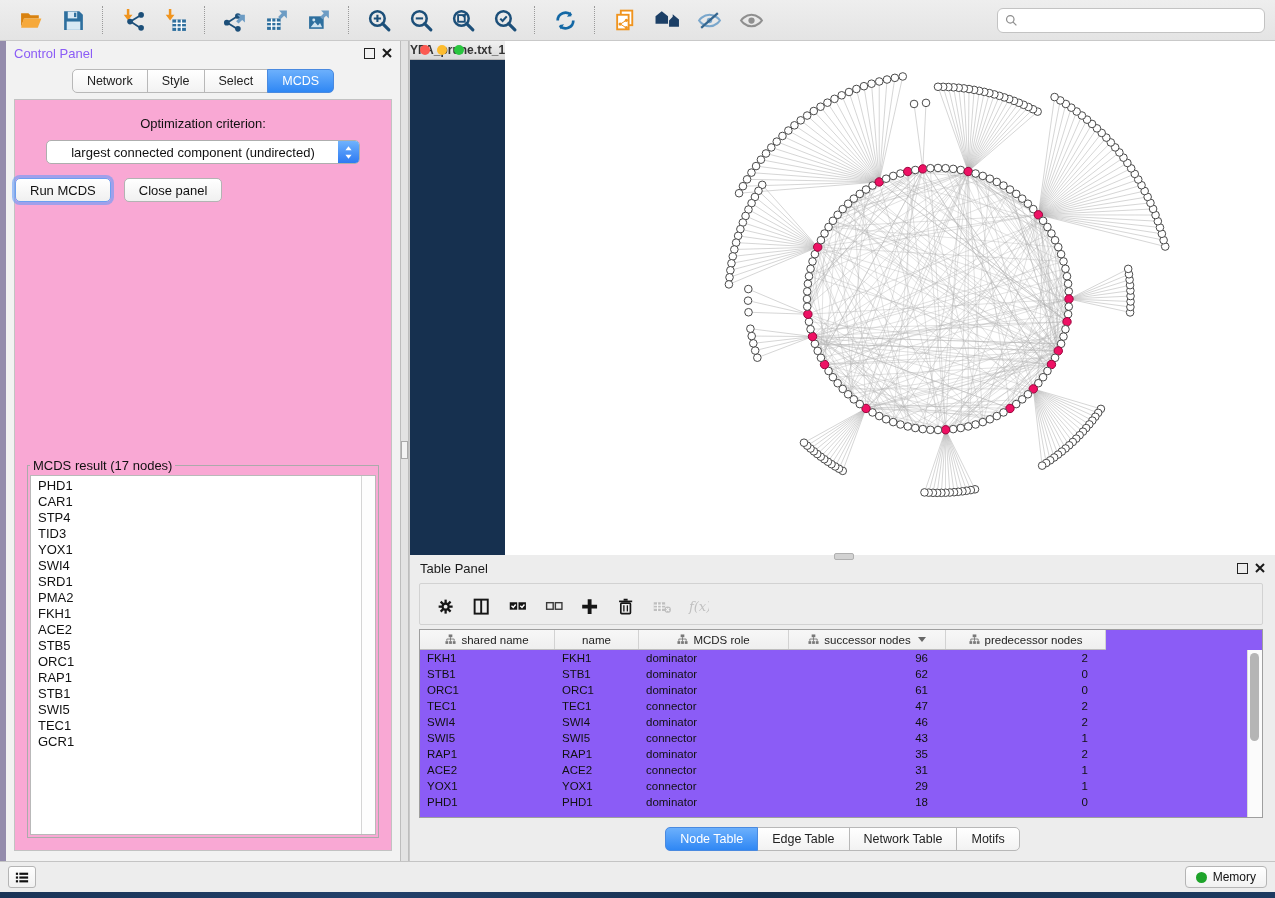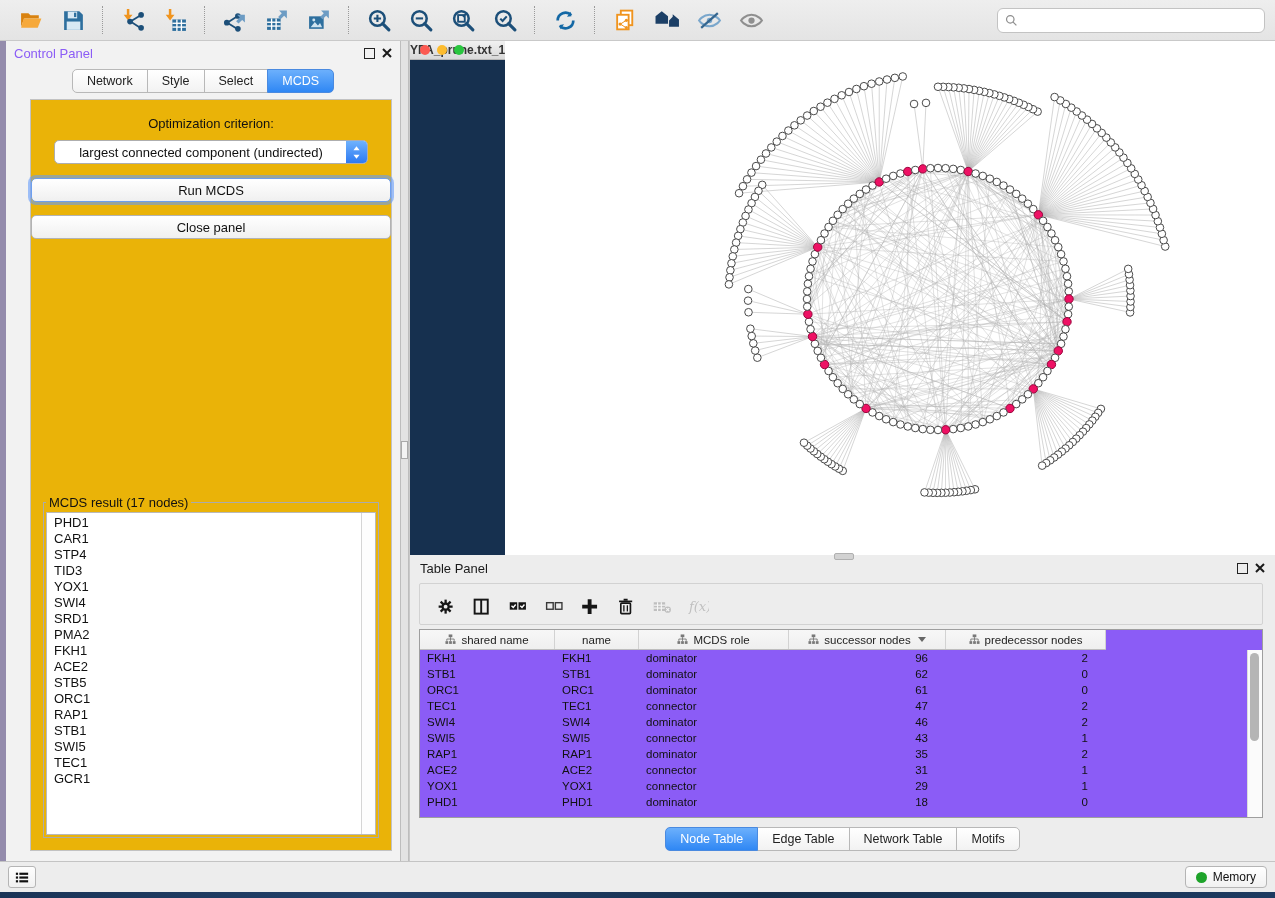--- a/index.html
+++ b/index.html
@@ -20,26 +20,26 @@
   .control-panel{width:394px;background:#f2f2f2;flex:0 0 auto;display:flex;flex-direction:column;box-sizing:border-box;}
   .cp-header{height:24px;display:flex;align-items:center;padding:0 8px;font-size:13px;color:#8b5cf6;}
   .win-btns{margin-left:auto;display:flex;align-items:center;gap:7px;}
   .float-glyph{width:9px;height:9px;border:1.5px solid #222;display:inline-block;}
   .close-glyph svg{width:10px;height:10px;display:block;}
   .cp-tabs{display:flex;justify-content:center;margin:4px 0 0 0;}
   .seg-tab{font-size:12.5px;padding:4px 14px;background:linear-gradient(#ffffff,#f2f2f2);border:1px solid #b8b8b8;margin-left:-1px;color:#222;position:relative;}
   .seg-tab:first-child{border-radius:5px 0 0 5px;margin-left:0;}
   .seg-tab:last-child{border-radius:0 5px 5px 0;}
   .seg-tab.selected{background:linear-gradient(#6cb0fc,#2f87f4);color:#fff;border-color:#4a8ae0;z-index:1;}
-  .cp-content{flex:1;margin:6px 8px 10px 24px;background:#eab308;border:1px solid #c2c2c2;display:flex;flex-direction:column;min-height:0;}
+  .cp-content{flex:1;margin:6px 8px 10px 8px;background:#f9a8d4;border:1px solid #c2c2c2;display:flex;flex-direction:column;min-height:0;}
   .opt-label{text-align:center;font-size:13px;margin-top:16px;color:#111;}
   .dropdown{margin:9px auto 0 auto;width:314px;height:24px;background:#fff;border:1px solid #aeaeae;border-radius:5px;position:relative;display:flex;align-items:center;box-sizing:border-box;}
   .dropdown .dd-text{flex:1;text-align:center;font-size:13px;color:#111;padding-right:20px;}
   .dd-stepper{position:absolute;right:0;top:0;width:21px;height:22px;border-radius:0 4px 4px 0;background:linear-gradient(#6fb2fd,#2d7af2);display:flex;align-items:center;justify-content:center;}
-  .btn-row{display:flex;justify-content:flex-start;gap:13px;margin-top:14px;flex-direction:column;}
+  .btn-row{display:flex;justify-content:flex-start;gap:13px;margin-top:14px;}
   .mac-btn{font-family:"Liberation Sans",sans-serif;font-size:13px;height:24px;padding:0 14px;background:linear-gradient(#ffffff,#f0f0f0);border:1px solid #b3b3b3;border-radius:5px;color:#111;}
   .mac-btn.focus-ring{box-shadow:0 0 0 3px rgba(100,155,250,.6);border-color:#6d9ff0;}
   .result-box{flex:1;margin:256px 12px 12px 12px;border:1px solid #ababab;padding:2px;min-height:0;display:flex;flex-direction:column;}
   .result-box legend{font-size:13px;color:#111;padding:0 3px;}
   .list-wrap{flex:1;background:#fff;border:1px solid #b9b9b9;position:relative;overflow:hidden;}
   .result-list{position:absolute;inset:0 14px 0 0;padding:2px 0 0 7px;font-size:13px;color:#111;line-height:16px;}
   .list-vtrack{position:absolute;top:0;bottom:0;right:0;width:13px;background:#fdfdfd;border-left:1px solid #d5d5d5;}
   
   .vsplit{width:7px;background:#e3e3e3;border-left:1px solid #bdbdbd;border-right:1px solid #bdbdbd;position:relative;flex:0 0 auto;}
   .vsplit-handle{position:absolute;top:400px;left:0;width:5px;height:16px;background:#f4f4f4;border:1px solid #aaa;}

